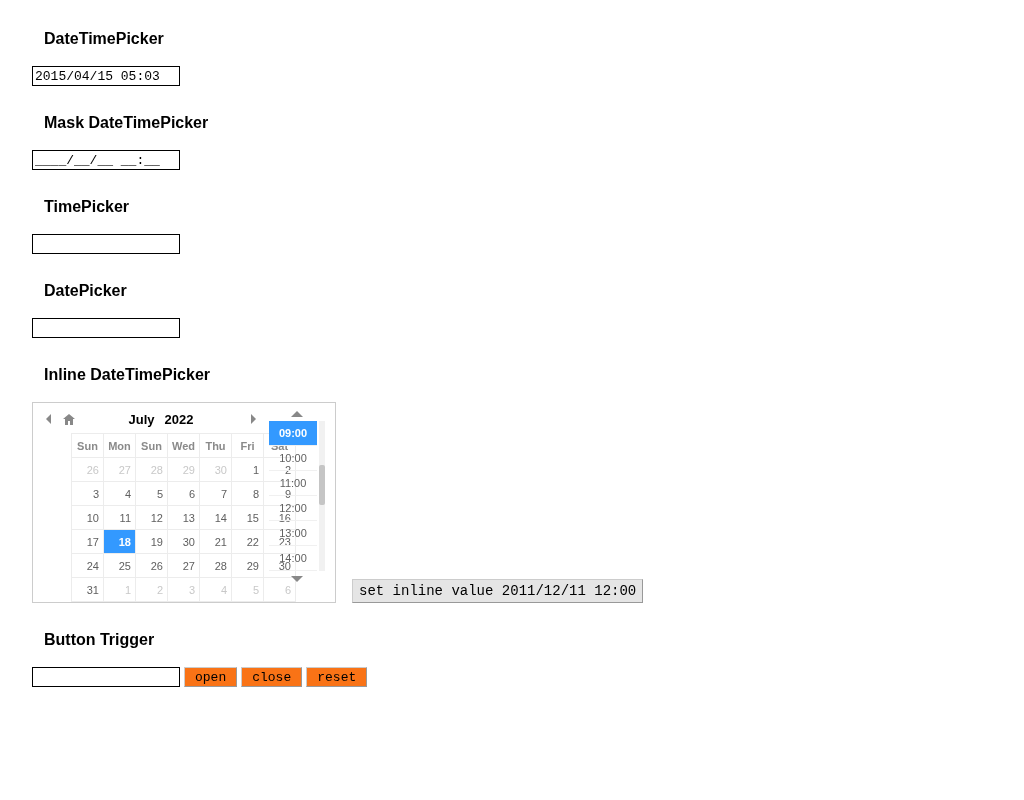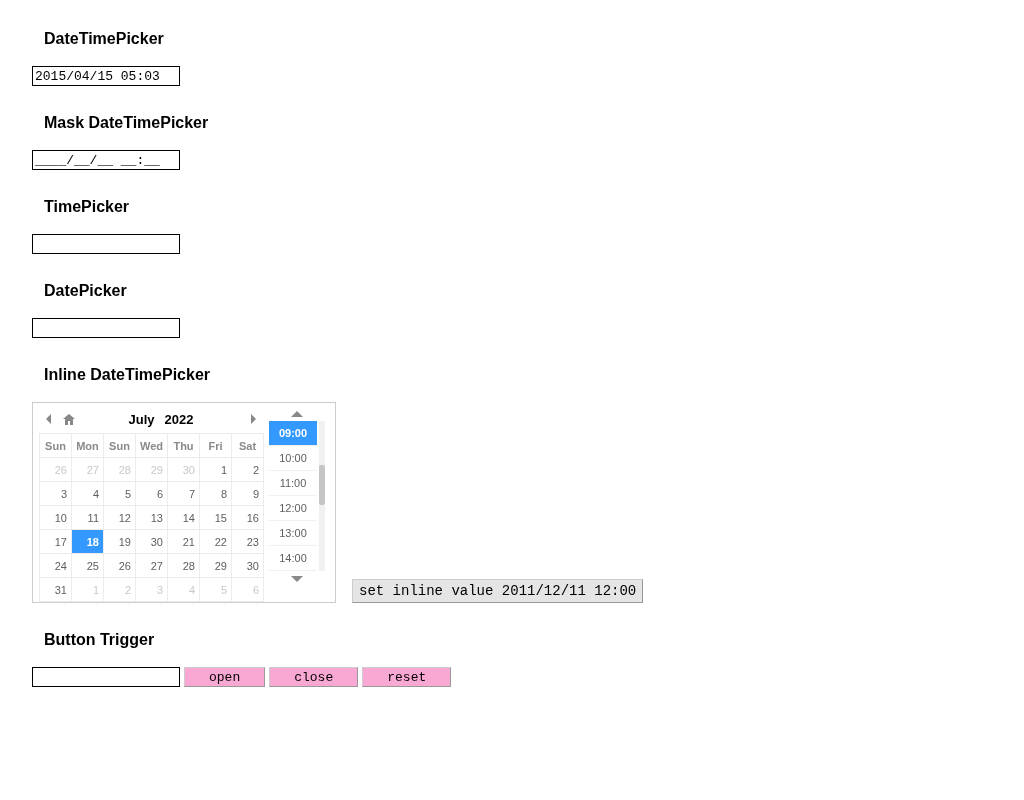--- a/index.html
+++ b/index.html
@@ -8,37 +8,37 @@
 .section { margin-bottom: 28px; }
 input.textbox { width: 148px; height: 20px; border: 1px solid #000; font-size: 13px; padding: 6px 2px; font-family: Liberation Mono, monospace; }
 .inline-wrap { display: flex; align-items: flex-end; }
 .dtpicker { display: inline-flex; border: 1px solid #ccc; background: #fff; padding: 2px 8px 0 6px; }
 .cal-col { width: 224px; }
 .cal-header { display: flex; align-items: center; height: 28px; }
 .nav-btn { width: 20px; height: 20px; display: flex; align-items: center; justify-content: center; cursor: pointer; color: #7a7a7a; }
 .nav-sp { flex: 1; }
 .month-year { font-weight: bold; font-size: 13px; display: flex; gap: 10px; }
 .month-year span { cursor: pointer; }
-table.cal { border-collapse: collapse; width: 100%; table-layout: fixed; }
+table.cal { border-collapse: collapse; width: 100%; table-layout: fixed; margin-left: 32px; }
 table.cal th, table.cal td { border: 1px solid #ececec; text-align: right; padding: 4px 4px; font-size: 11px; height: 24px; width: 32px; }
 table.cal th { color: #8a8a8a; font-weight: bold; text-align: center; }
 td.other { color: #c8c8c8; }
 td.day { color: #606060; cursor: pointer; }
 td.selected { background: #3399ff; color: #fff; font-weight: bold; }
 .time-col { width: 58px; margin-left: 6px; display: flex; flex-direction: column; align-items: flex-start; }
 .time-arrow { width: 56px; height: 16px; display: flex; align-items: center; justify-content: center; cursor: pointer; color: #888; }
 .time-list-wrap { position: relative; display: flex; }
 .time-list { width: 48px; }
 .time-item { height: 25px; line-height: 25px; text-align: center; font-size: 11px; color: #606060; cursor: pointer; border-bottom: 1px solid #f0f0f0; }
 .time-item.sel { background: #3399ff; color: #fff; font-weight: bold; }
 .vtrack { width: 6px; background: #f1f1f1; margin-left: 2px; position: relative; }
 .vthumb { position: absolute; left: 0; width: 6px; background: #c5c5c5; border-radius: 2px; height: 40px; top: 44px; }
 button.inline-set { font-family: "Courier New", monospace; font-size: 14px; padding: 3px 6px; background: #e5e5e5; border: 1px solid #999; border-top-color: #ccc; border-left-color: #ccc; cursor: pointer; margin-left: 16px; }
 .trigger-row { display: flex; align-items: center; gap: 4px; }
-button.trig { font-family: "Courier New", monospace; font-size: 13px; padding: 2px 24px; background: #f9a8d4; border: 1px solid #999; border-top-color: #ccc; border-left-color: #ccc; cursor: pointer; height: 20px; }
+button.trig { font-family: "Courier New", monospace; font-size: 13px; padding: 2px 10px; background: #f97316; border: 1px solid #999; border-top-color: #ccc; border-left-color: #ccc; cursor: pointer; height: 20px; }
 svg { display: block; }
 </style>
 </head>
 <body>
 
 <div class="section">
   <h3>DateTimePicker</h3>
   <input class="textbox" value="2015/04/15 05:03" style="">
 </div>
 

